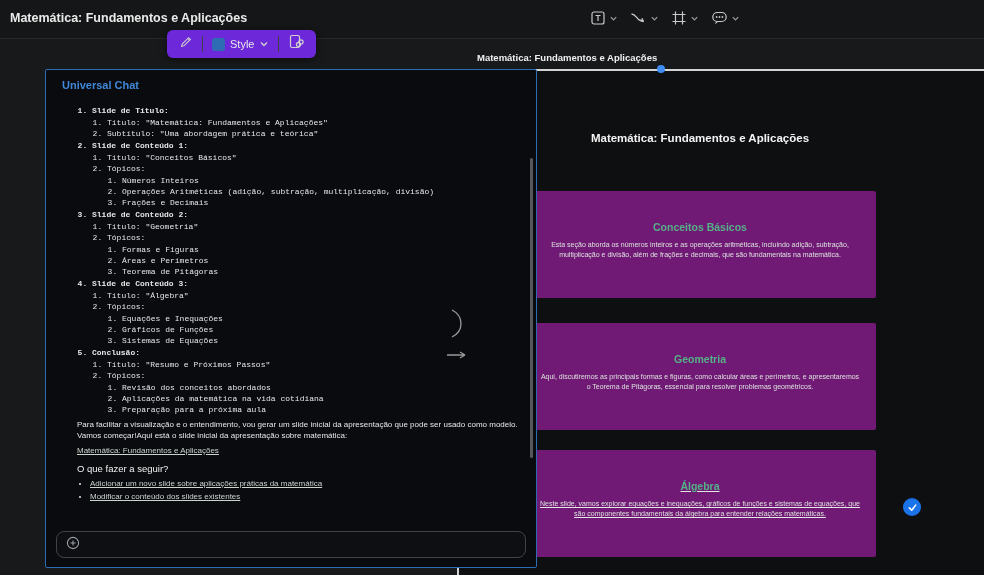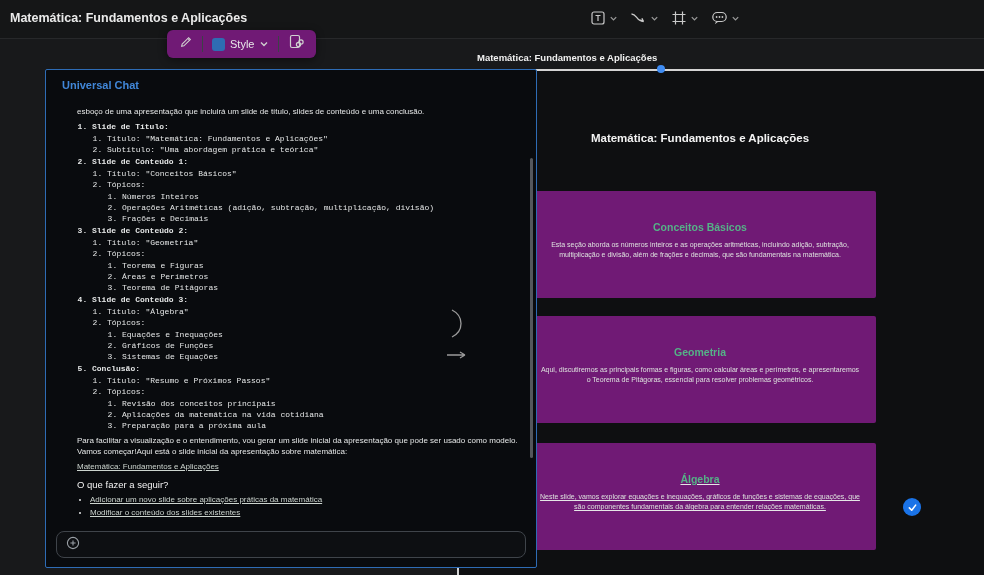--- a/index.html
+++ b/index.html
@@ -22,21 +22,21 @@
   .top-tools {
     position:absolute; left:590px; top:10px;
     display:flex; align-items:center; gap:4px; color:#c9c9c9;
   }
   .tool-group { display:flex; align-items:center; gap:3px; margin-right:8px; cursor:pointer; }
   .tool-group svg { display:block; }
   
   .float-toolbar {
     position:absolute; left:167px; top:30px; height:28px;
     display:flex; align-items:center; gap:9px; padding:0 12px;
-    background:#701a75; border-radius:6px; z-index:30;
+    background:#6d28d9; border-radius:6px; z-index:30;
     box-shadow:0 2px 8px rgba(0,0,0,.45);
   }
   .tb-divider { width:1px; height:16px; background:#3d4147; }
   .style-btn { display:flex; align-items:center; gap:5px; cursor:pointer; }
   .style-swatch { width:13px; height:13px; border-radius:3px; }
   .style-label { font-size:11px; color:#e8e8e8; }
   
   .chat-panel {
     position:absolute; left:45px; top:69px; width:492px; height:499px;
     background:#090b0e; border:1.5px solid #2e6cb5; border-radius:2px;
@@ -88,21 +88,21 @@
   }
   .slide-title {
     position:absolute; left:65px; top:61px; width:352px;
     text-align:center; font-size:11.5px; font-weight:bold; color:#f3f3f3;
   }
   .cards { position:absolute; left:65px; top:120px; width:420px; }
   .card {
     width:352px; height:107px; background:#701a75; border-radius:2px;
     text-align:center; padding:30px 14px 0;
   }
-  .card + .card { margin-top:18px; }
+  .card + .card { margin-top:25px; }
   .card:nth-child(3) { margin-top:20px;text-decoration:underline; }
   .card-title { font-size:10.5px; font-weight:bold; color:#55b287; }
   .card-body { margin-top:7px; font-size:7px; line-height:10px; color:#dde1de; }
   .check-badge {
     position:absolute; left:444px; top:427px; width:18px; height:18px;
     border-radius:50%; background:#1a73e8; display:flex;
     align-items:center; justify-content:center; z-index:7;
   }
   .connector-fragment { position:absolute; left:445px; top:303px; z-index:9; }
 </style>
@@ -193,54 +193,53 @@
       <circle cx="10.5" cy="10.5" r="2.1"></circle>
         <circle cx="13" cy="8" r="2.1"></circle>
     </svg>
   </span>
 </div>
 
 <div class="chat-panel">
   <div class="chat-title">Universal Chat</div>
 
   <div class="chat-messages">
-    <p>esboço de uma apresentação que incluirá um slide de título, slides de conteúdo e uma conclusão.</p>
     <ol class="chat-outline">
         <li>Slide de Título:<ol>
             <li>Título: "Matemática: Fundamentos e Aplicações"</li>
             <li>Subtítulo: "Uma abordagem prática e teórica"</li>
           </ol></li>
         <li>Slide de Conteúdo 1:<ol>
             <li>Título: "Conceitos Básicos"</li>
             <li>Tópicos:<ol>
                 <li>Números Inteiros</li>
                 <li>Operações Aritméticas (adição, subtração, multiplicação, divisão)</li>
                 <li>Frações e Decimais</li>
               </ol></li>
           </ol></li>
         <li>Slide de Conteúdo 2:<ol>
             <li>Título: "Geometria"</li>
             <li>Tópicos:<ol>
-                <li>Teorema e Figuras</li>
+                <li>Formas e Figuras</li>
                 <li>Áreas e Perímetros</li>
                 <li>Teorema de Pitágoras</li>
               </ol></li>
           </ol></li>
         <li>Slide de Conteúdo 3:<ol>
             <li>Título: "Álgebra"</li>
             <li>Tópicos:<ol>
                 <li>Equações e Inequações</li>
                 <li>Gráficos de Funções</li>
                 <li>Sistemas de Equações</li>
               </ol></li>
           </ol></li>
         <li>Conclusão:<ol>
             <li>Título: "Resumo e Próximos Passos"</li>
             <li>Tópicos:<ol>
-                <li>Revisão dos conceitos principais</li>
+                <li>Revisão dos conceitos abordados</li>
                 <li>Aplicações da matemática na vida cotidiana</li>
                 <li>Preparação para a próxima aula</li>
               </ol></li>
           </ol></li>
       </ol>
     <p>Para facilitar a visualização e o entendimento, vou gerar um slide inicial da apresentação que pode ser usado como modelo. Vamos começar!Aqui está o slide inicial da apresentação sobre matemática:</p>
     <p><span class="chat-link">Matemática: Fundamentos e Aplicações</span></p>
     <div class="chat-heading">O que fazer a seguir?</div>
     <ul class="chat-options">
         <li><span class="chat-link">Adicionar um novo slide sobre aplicações práticas da matemática</span></li>

